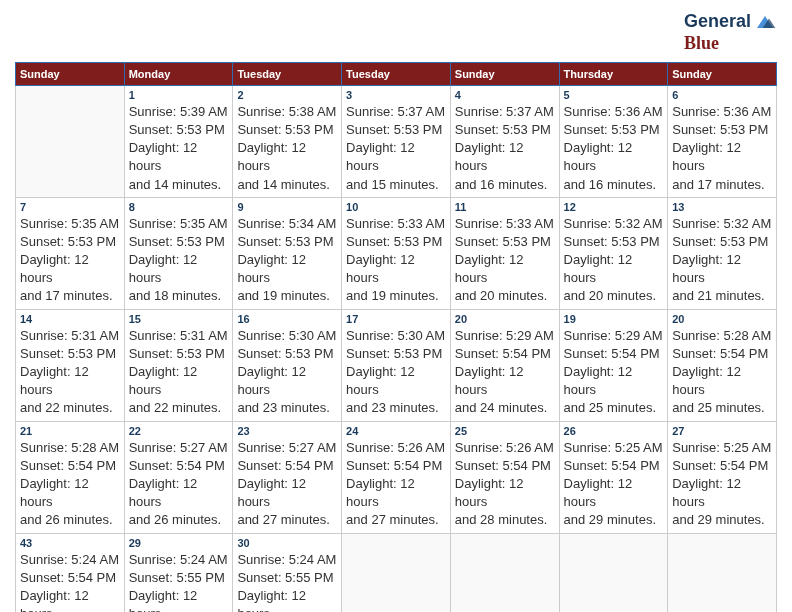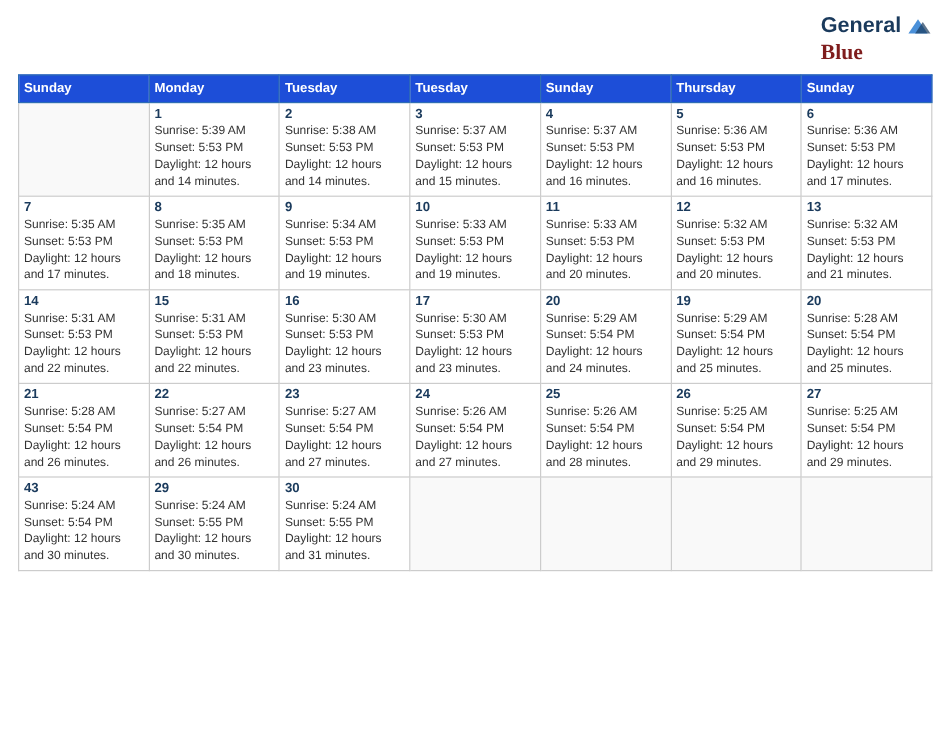--- a/index.html
+++ b/index.html
@@ -48,21 +48,21 @@
       font-size: 13px;
       color: #333;
       margin-top: 2px;
     }
     .calendar-table {
       width: 100%;
       border-collapse: collapse;
       font-size: 9.5px;
     }
     .calendar-table th {
-      background-color: #1d4ed8;
+      background-color: #7f1d1d;
       color: #fff;
       padding: 5px 4px;
       text-align: left;
       font-size: 11px;
       font-weight: bold;
       border: 1px solid #2e6db4;
     }
     .calendar-table td {
       border: 1px solid #ccc;
       vertical-align: top;
@@ -71,21 +71,21 @@
       width: calc(100% / 7);
     }
     .day-number {
       font-weight: bold;
       font-size: 11px;
       color: #1a3a5c;
       display: block;
       margin-bottom: 2px;
     }
     .day-info {
-      font-size: 10px;
+      font-size: 13px;
       color: #333;
       line-height: 1.4;
     }
     .empty-cell {
       background: #f9f9f9;
     }
   </style>
 </head>
 <body>
 

